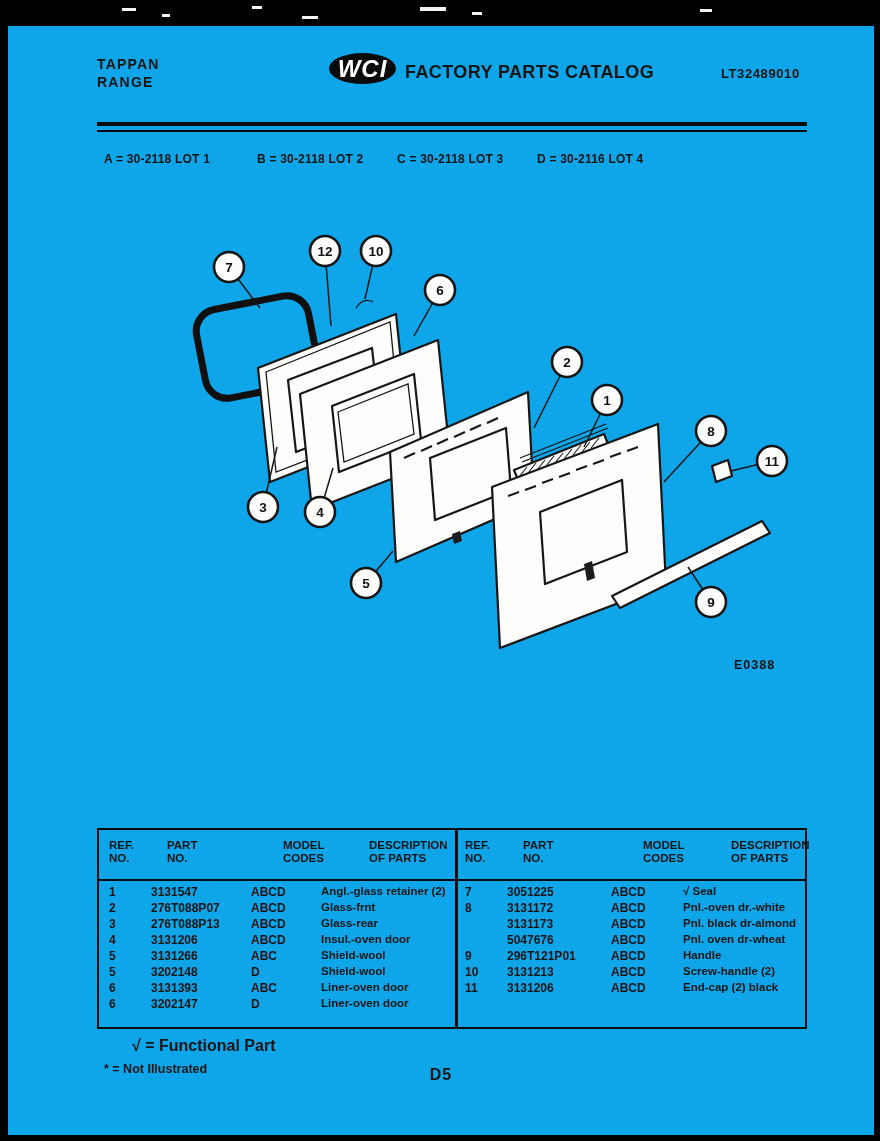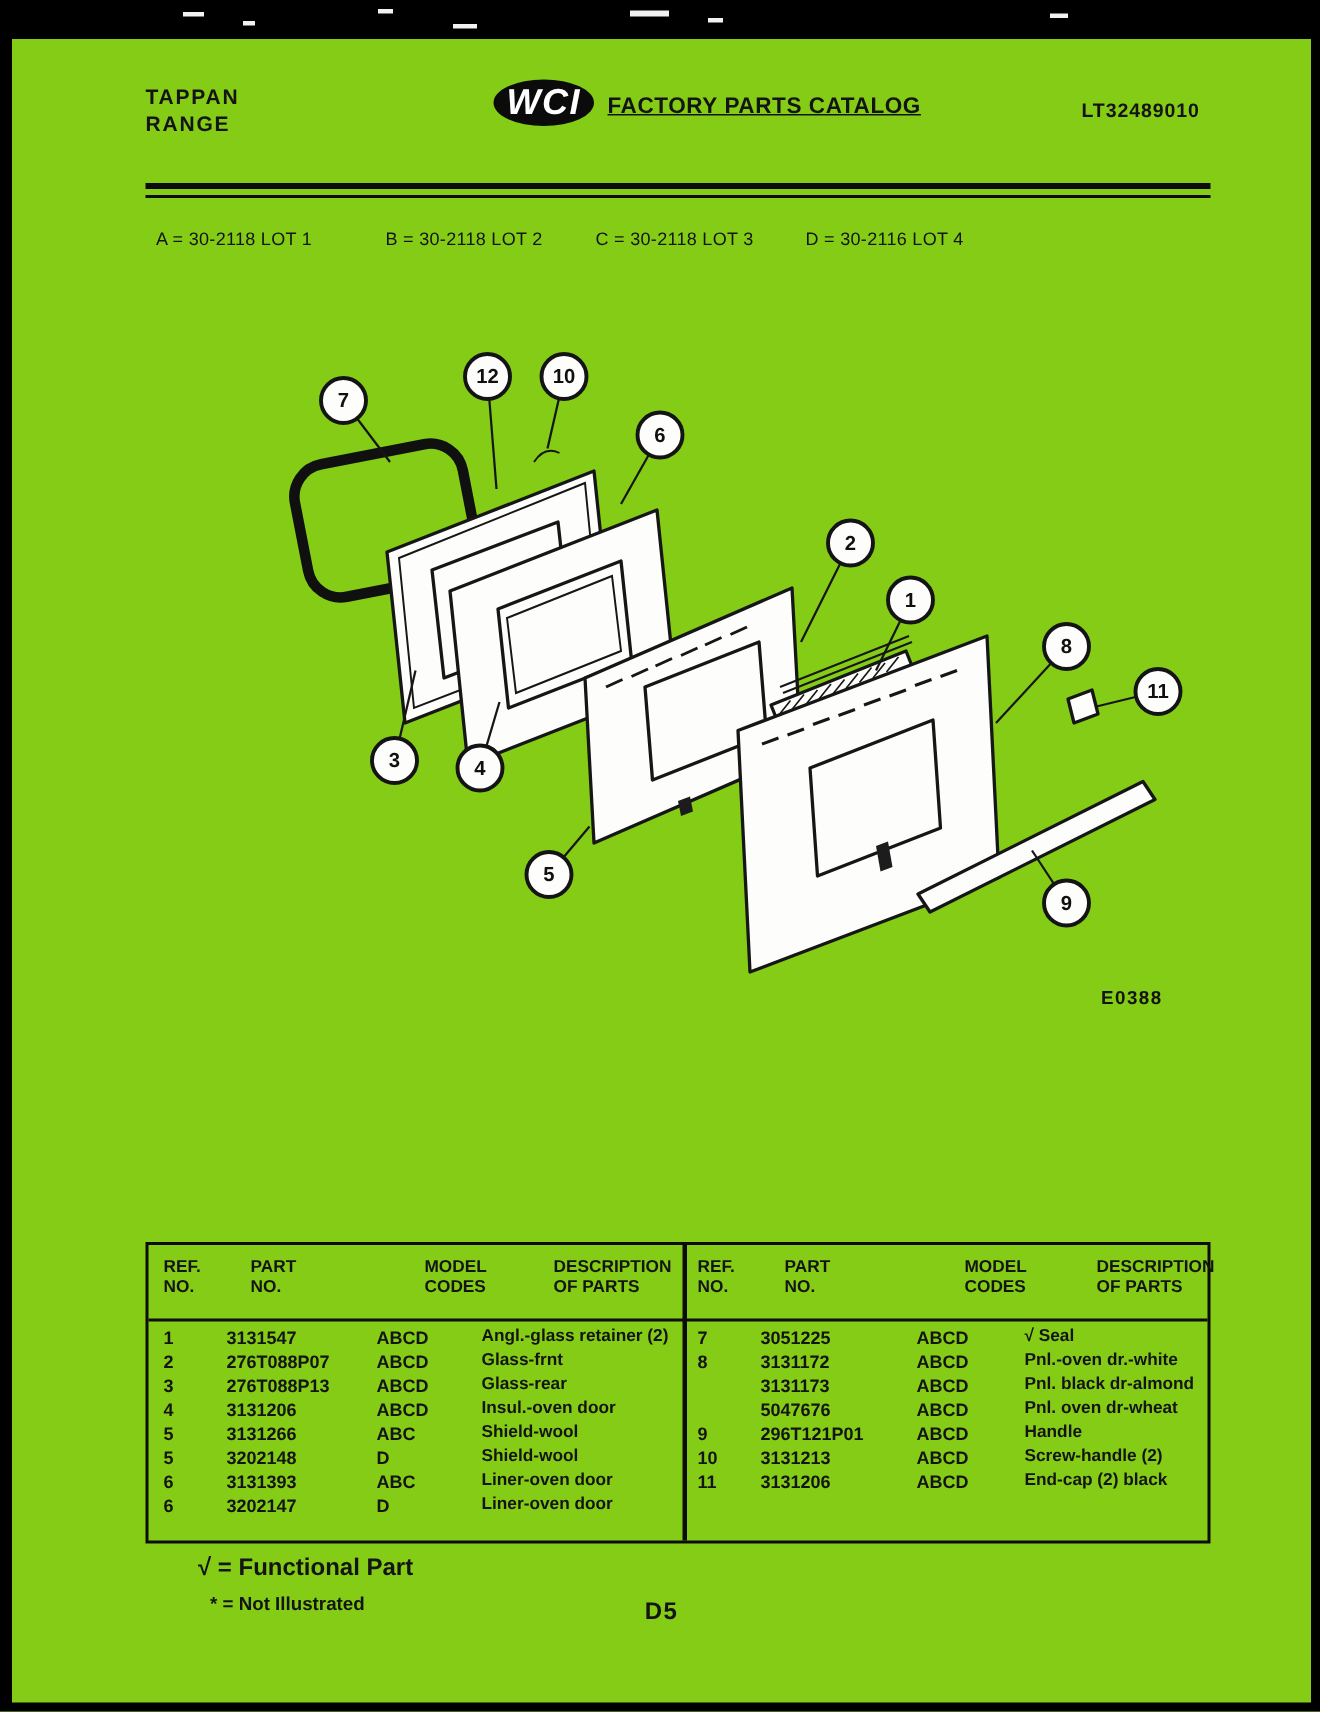--- a/index.html
+++ b/index.html
@@ -1,29 +1,29 @@
 <!DOCTYPE html>
 <html><head>
 <meta charset="utf-8">
 <style>
   * { margin:0; padding:0; box-sizing:border-box; }
   html,body { width:880px; height:1141px; }
   body { position:relative; background:#000; font-family:"Liberation Sans", sans-serif; color:#141414; overflow:hidden; }
   .abs { position:absolute; }
-  .page { position:absolute; left:8px; top:26px; width:866px; height:1109px; background:#84cc16; }
+  .page { position:absolute; left:8px; top:26px; width:866px; height:1109px; background:#0ea5e9; }
   .speck { position:absolute; background:#f2f2f2; }
   .brand { left:89px; top:29px; font-size:14px; font-weight:700; letter-spacing:1.2px; line-height:18px; }
   .logo { left:321px; top:27px; width:67px; height:31px; background:#0b0b0b; border-radius:50%; color:#fff;
           display:flex; align-items:center; justify-content:center; font-weight:700; font-style:italic; font-size:24px; letter-spacing:1px; }
-  .catalog-title { left:397px; top:36px; font-size:15px; font-weight:700; letter-spacing:0.4px;text-decoration:underline; }
+  .catalog-title { left:397px; top:36px; font-size:18px; font-weight:700; letter-spacing:0.4px; }
   .doc-number { left:713px; top:40px; font-size:13px; font-weight:700; letter-spacing:0.6px; }
   .rule-thick { left:89px; top:96px; width:710px; height:0; border-top:4px solid #0c0c0c; }
   .rule-thin  { left:89px; top:104px; width:710px; height:0; border-top:2px solid #0c0c0c; }
   .lot-line { left:0; top:126px; width:100%; height:16px; }
-  .lot-line span { position:absolute; top:0; font-size:12px; font-weight:400; white-space:nowrap; letter-spacing:0.2px; }
+  .lot-line span { position:absolute; top:0; font-size:12px; font-weight:700; white-space:nowrap; letter-spacing:0.2px; }
   .diagram { left:82px; top:204px; }
   .panel { fill:#fdfdfb; stroke:#161616; stroke-width:2.2; stroke-linejoin:round; }
   .panel-thin { fill:none; stroke:#161616; stroke-width:1.3; }
   .ring { fill:none; stroke:#101010; stroke-width:7; }
   .dash { stroke:#161616; stroke-width:2; }
   .hatch { stroke:#161616; stroke-width:1.1; }
   .dark { fill:#1c1c1c; stroke:none; }
   .leader { stroke:#161616; stroke-width:1.5; }
   .callout-circle { fill:#fdfdfb; stroke:#141414; stroke-width:2.6; }
   .callout-num { font-family:"Liberation Sans", sans-serif; font-size:13.5px; font-weight:700; text-anchor:middle; fill:#101010; }
@@ -35,21 +35,21 @@
   .t-head.lft { left:10px; top:9px; width:344px; grid-template-columns:42px 100px 70px 1fr; }
   .t-head.rgt { left:366px; top:9px; width:338px; grid-template-columns:42px 104px 72px 1fr; }
   .t-rows { position:absolute; }
   .t-rows.lft { left:10px; top:55px; width:344px; }
   .t-rows.rgt { left:366px; top:55px; width:338px; }
   .t-row { display:grid; height:16px; font-size:12px; font-weight:700; white-space:nowrap; }
   .t-rows.lft .t-row { grid-template-columns:42px 100px 70px 1fr; }
   .t-rows.rgt .t-row { grid-template-columns:42px 104px 72px 1fr; }
   .t-cell.t-desc { font-size:11.5px; }
   .footnote-1 { left:96px; top:1011px; font-size:16px; font-weight:700;margin-left:28px; }
-  .footnote-2 { left:96px; top:1036px; font-size:12.5px; font-weight:700;margin-left:36px; }
+  .footnote-2 { left:96px; top:1036px; font-size:12.5px; font-weight:700; }
   .page-code { left:0; top:1040px; width:100%; text-align:center; font-size:16px; font-weight:700; letter-spacing:1px; }
 </style>
 </head>
 <body>
 
 <div class="abs" style="left:0;top:0;width:880px;height:26px;background:#000;">
   <span class="speck" style="left:122px;top:8px;width:14px;height:3px;"></span>
   <span class="speck" style="left:162px;top:14px;width:8px;height:3px;"></span>
   <span class="speck" style="left:252px;top:6px;width:10px;height:3px;"></span>
   <span class="speck" style="left:302px;top:16px;width:16px;height:3px;"></span>

